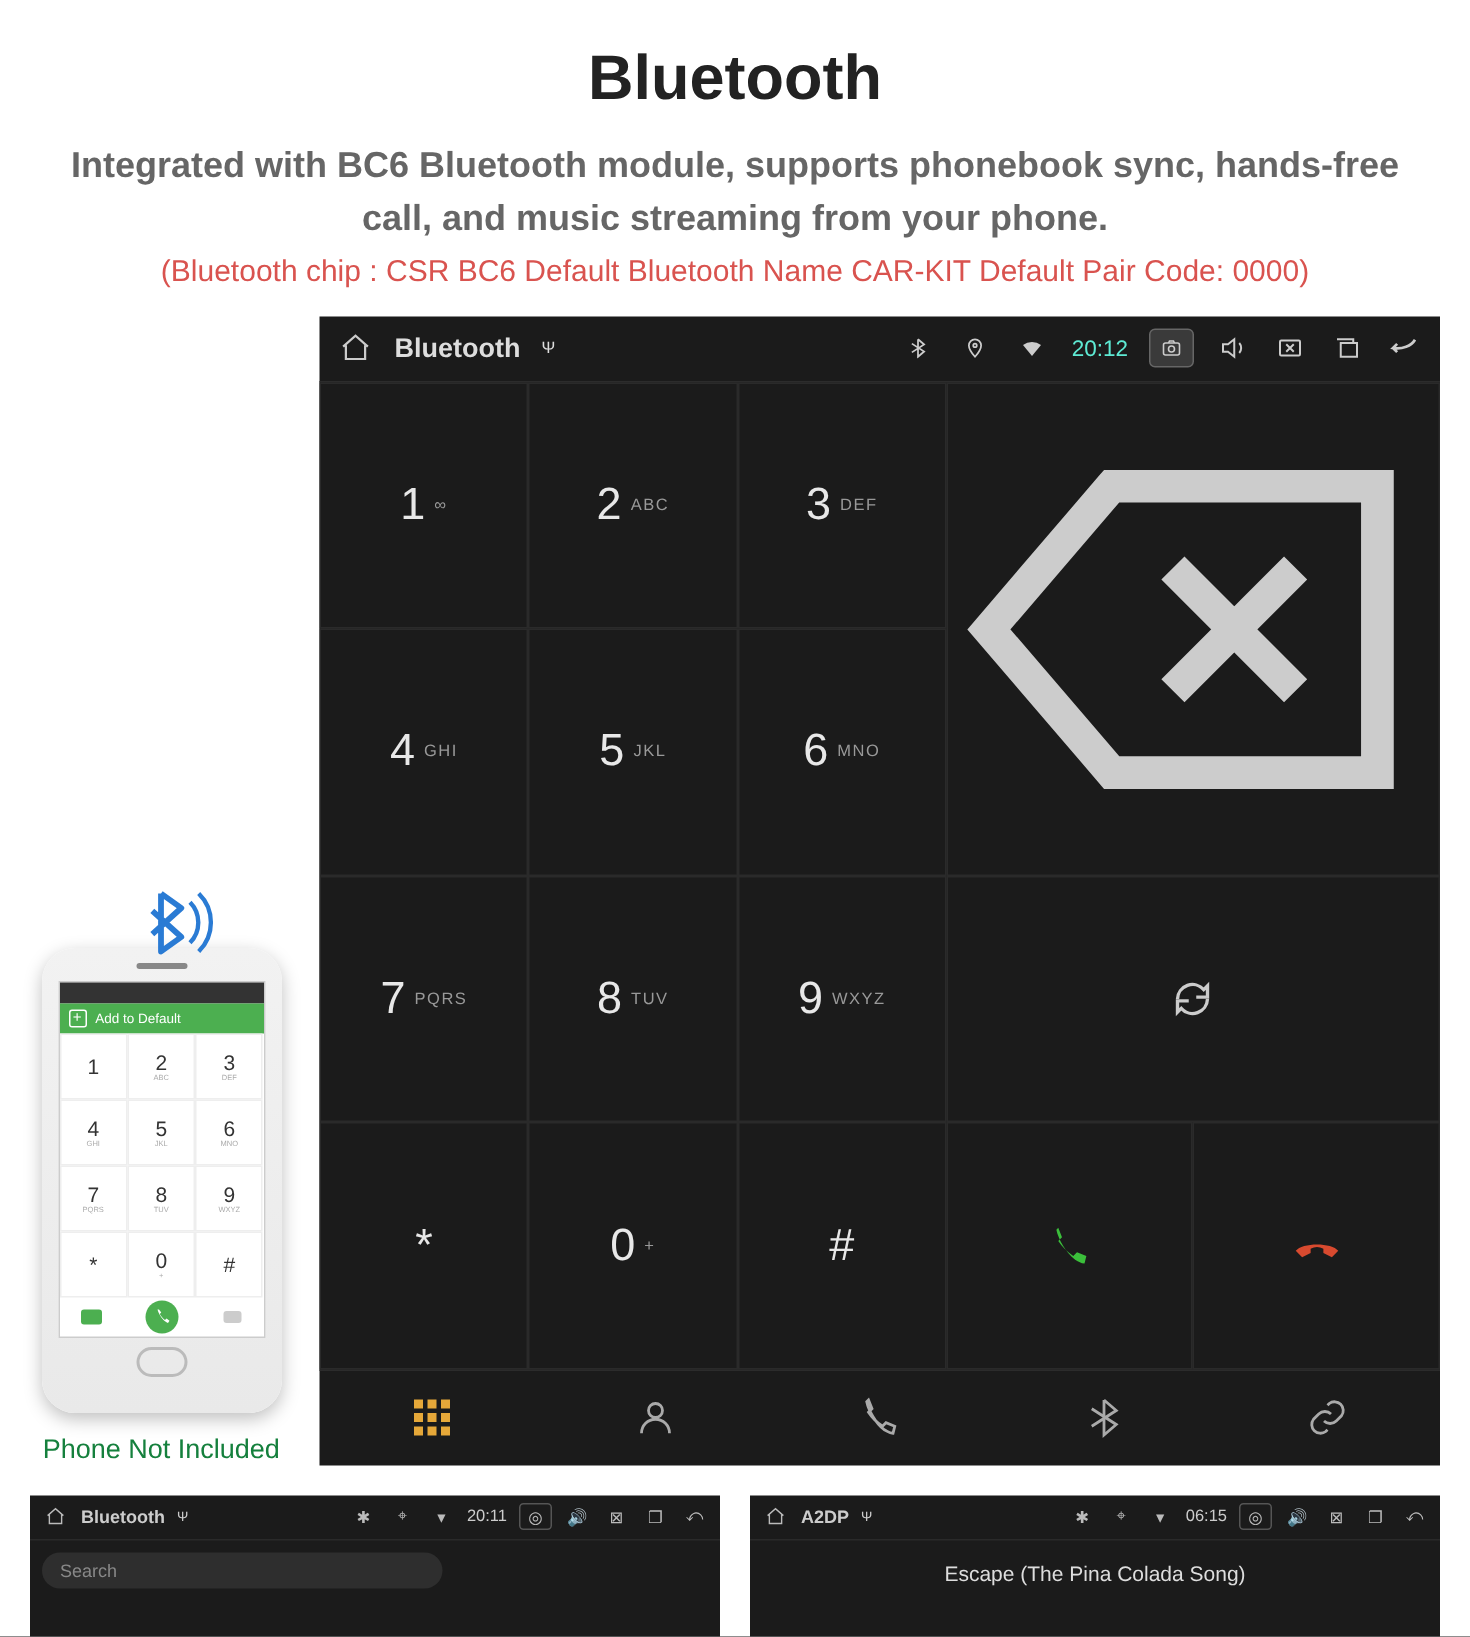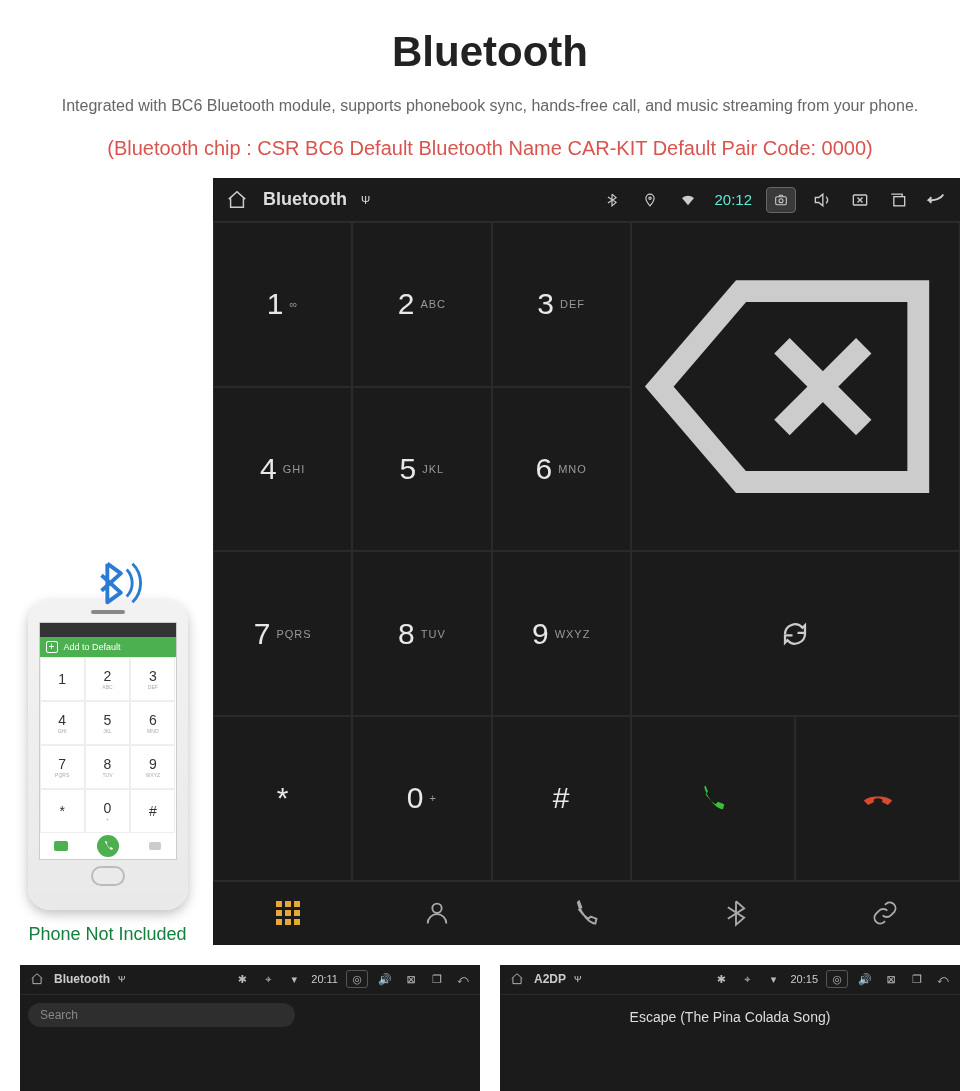--- a/index.html
+++ b/index.html
@@ -12,31 +12,32 @@
     overflow: hidden;
   }
   .page-title {
     font-size: 42px;
     font-weight: 700;
     text-align: center;
     margin-top: 28px;
     color: #222;
   }
   .subtitle {
-    font-size: 16px;
+    font-size: 24px;
     text-align: center;
     color: #666;
     margin: 18px 40px 4px;
     line-height: 1.45;
+    font-weight: bold;
   }
   .specs {
     font-size: 20px;
     text-align: center;
     color: #d9534f;
-    margin: 20px 20px 18px;
+    margin: 6px 20px 18px;
   }
   
   .top-row {
     display: flex;
     align-items: flex-end;
     gap: 18px;
     padding: 0 20px;
   }
   .phone-col { width: 175px; display:flex; flex-direction:column; align-items:center;}
   .phone-frame {
@@ -412,21 +413,21 @@
             <svg viewBox="0 0 24 24" width="14" fill="none" stroke="currentColor" stroke-width="1.6">
               <path d="M3 11 L12 3 L21 11 M5 10v10h14V10"></path>
             </svg>
           </span>
         <span style="font-weight:600;">A2DP</span>
         <span style="font-size:9px;">Ψ</span>
         <span class="spacer2"></span>
         <span class="msicon">✱</span>
         <span class="msicon">⌖</span>
         <span class="msicon">▾</span>
-        <span class="mstime">20:15</span>
+        <span class="mstime">06:15</span>
         <span class="msicon box">◎</span>
         <span class="msicon">🔊</span>
         <span class="msicon">⊠</span>
         <span class="msicon">❐</span>
         <span class="msicon">⤺</span>
       </div>
       <div class="music-body">
         <div class="song-title">Escape (The Pina Colada Song)</div>
 
       </div>

